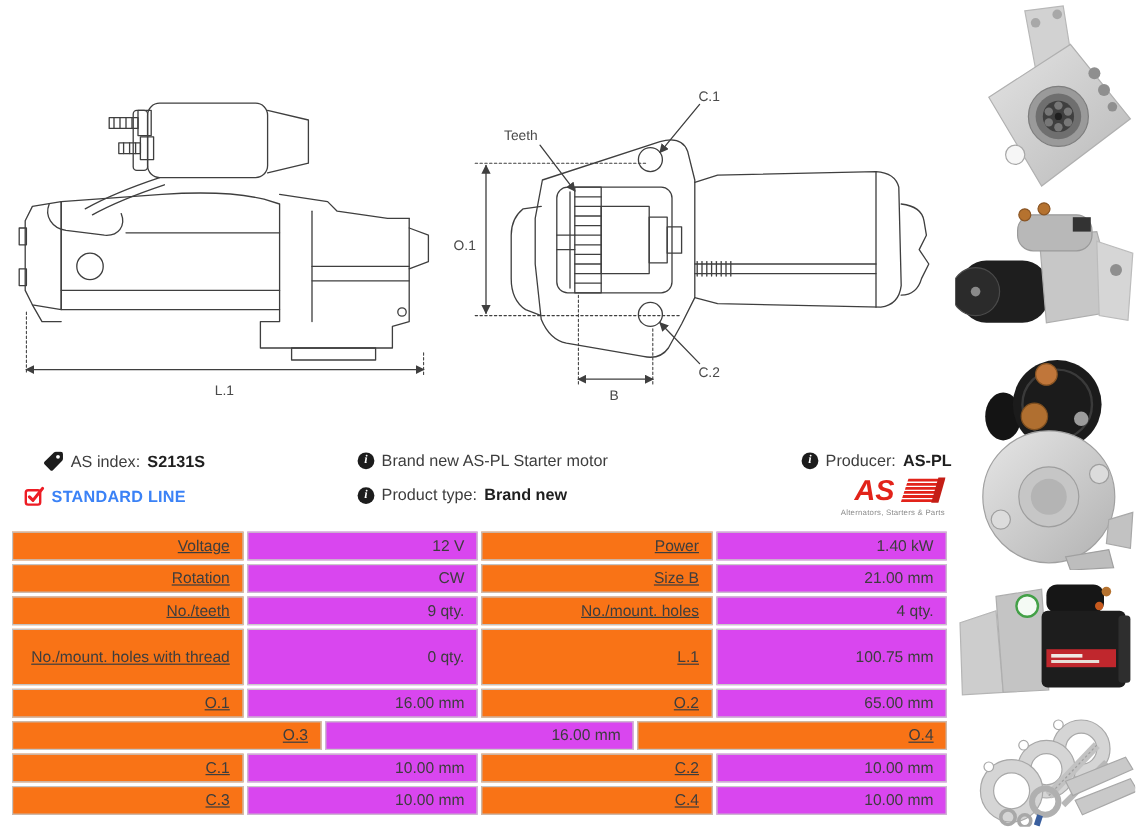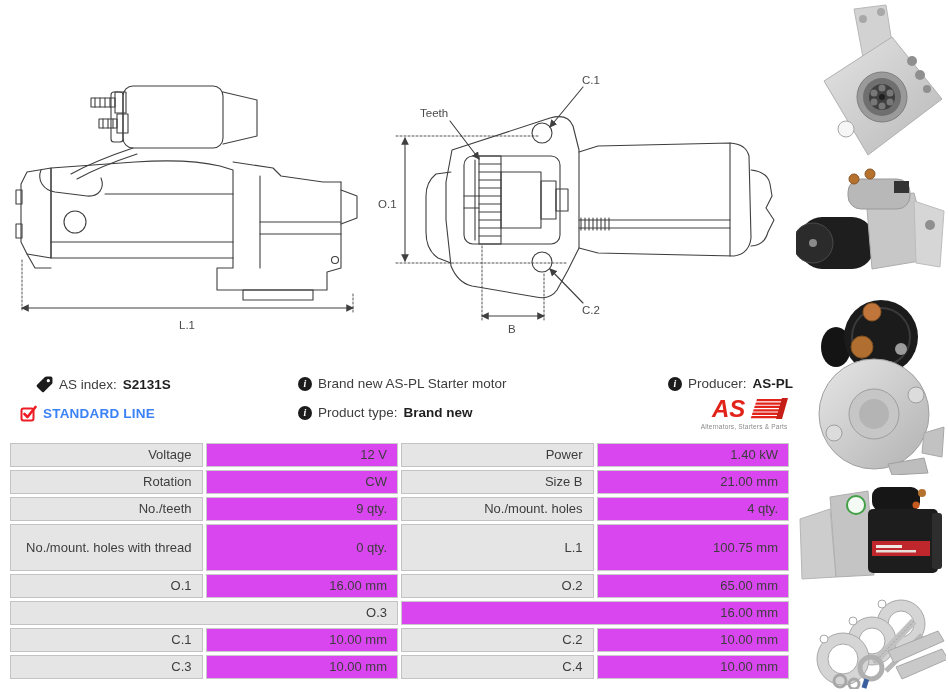--- a/index.html
+++ b/index.html
@@ -19,21 +19,21 @@
   #logo-block { position:absolute; left:698px; top:396px; width:92px; text-align:center; }
   #logo-block .tagline { font-size:6.5px; color:#8a8a8a; margin-top:-1px; letter-spacing:.2px; }
   
   #spec-table { position:absolute; left:10px; top:443px; width:779px; display:flex; flex-direction:column; gap:3px; }
   .trow { display:flex; gap:3px; height:24px; }
   .trow.tall { height:47px; }
   .cell {
     flex:1; border:1px solid #c3c3c3; display:flex; align-items:center; justify-content:flex-end;
     padding:0 10px 0 6px; font-size:13px; text-align:right; line-height:16px; color:#3d3d3d;
   }
-  .lbl { background:#e5e5e5; }
+  .lbl { background:#f97316;text-decoration:underline; }
   .val { background:#d946ef; border-color:#c9c9c9; }
   
   #diagram-left  { position:absolute; left:5px;  top:72px; }
   #diagram-mid   { position:absolute; left:378px; top:60px; }
   #photos { position:absolute; left:793px; top:0; width:155px; height:692px;
             display:flex; flex-direction:column; align-items:center; gap:6px; padding-top:3px; box-sizing:border-box; }
   svg text.dim { fill:#4a4a4a; font-family:"Liberation Sans",sans-serif; font-size:11.5px; }
 </style>
 </head>
 <body>
@@ -339,20 +339,21 @@
     </div>
     <div class="trow">
       <div class="cell lbl">O.1</div>
       <div class="cell val">16.00 mm</div>
       <div class="cell lbl">O.2</div>
       <div class="cell val">65.00 mm</div>
     </div>
     <div class="trow">
       <div class="cell lbl">O.3</div>
       <div class="cell val">16.00 mm</div>
+      <div class="cell lbl">O.4</div>
     </div>
     <div class="trow">
       <div class="cell lbl">C.1</div>
       <div class="cell val">10.00 mm</div>
       <div class="cell lbl">C.2</div>
       <div class="cell val">10.00 mm</div>
     </div>
     <div class="trow">
       <div class="cell lbl">C.3</div>
       <div class="cell val">10.00 mm</div>

